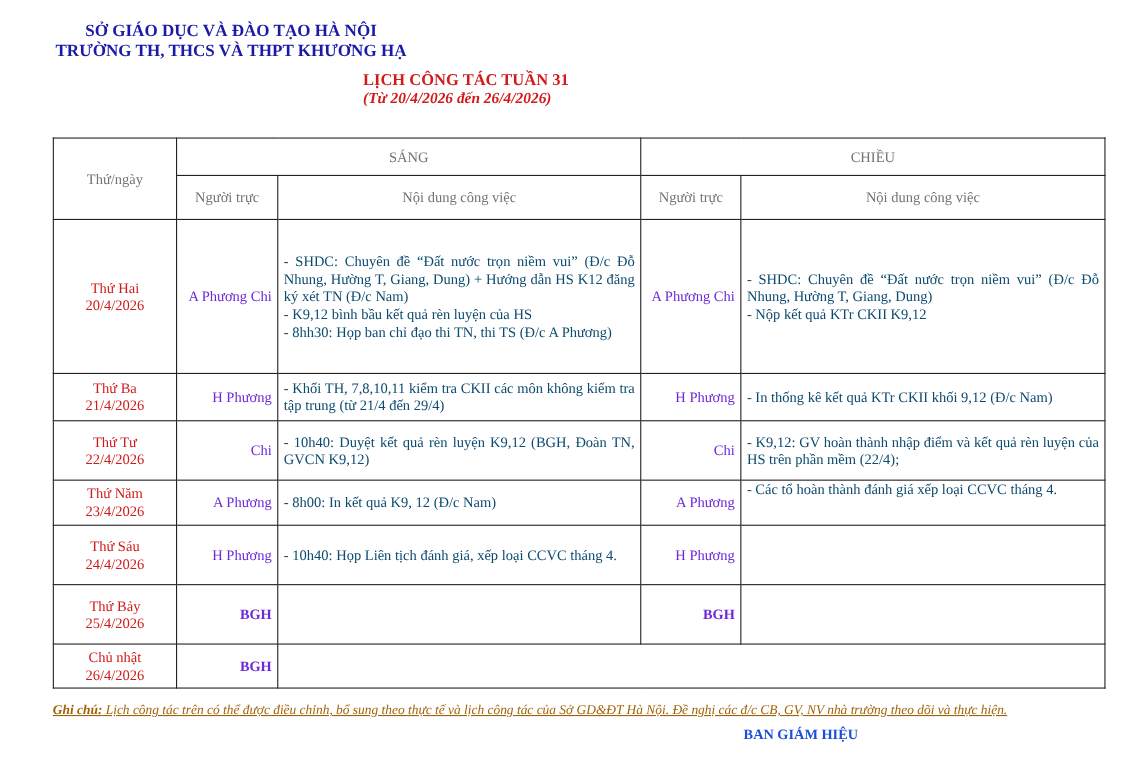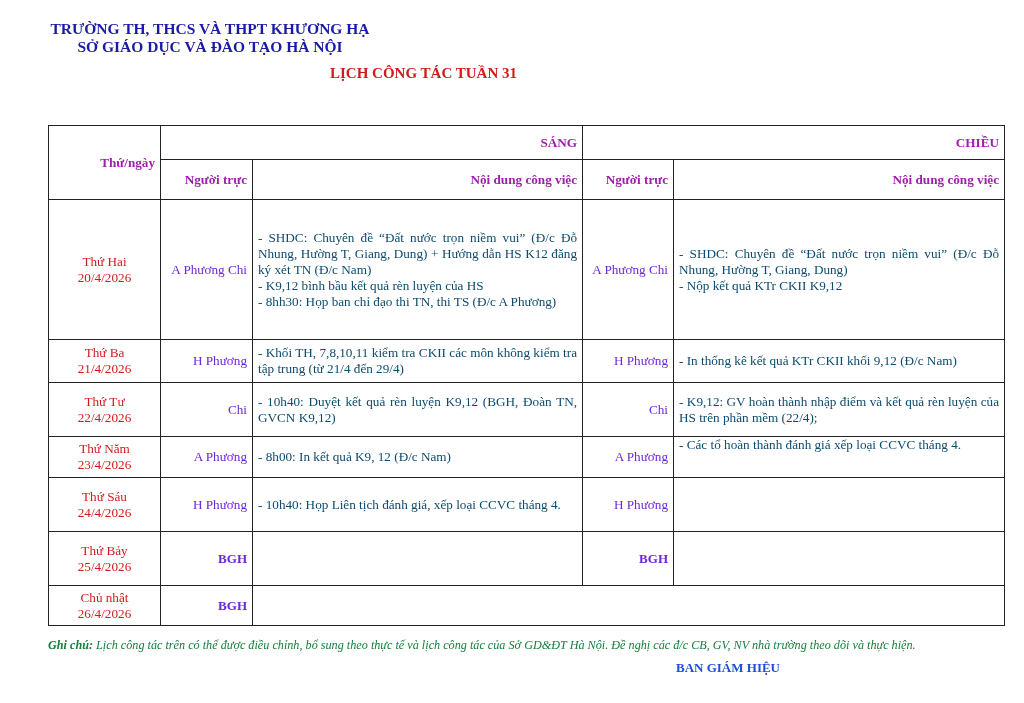--- a/index.html
+++ b/index.html
@@ -9,43 +9,44 @@
          color: #1a1aa6; font-weight: bold; font-size: 15.5px; line-height: 18px; }
   .org div { white-space: nowrap; }
   .title { position: absolute; left: 330px; top: 64px; width: 380px; text-align: left;
            color: #d11a1a; line-height: 18px; }
   .title .main { font-weight: bold; font-size: 15px; }
   .title .sub { font-weight: bold; font-style: italic; font-size: 14px; }
   table.sched { position: absolute; left: 48px; top: 125px; width: 956px;
                 border-collapse: collapse; table-layout: fixed; }
   table.sched td, table.sched th { border: 1.5px solid #222; padding: 0 5px;
                                    font-size: 13.2px; line-height: 16px; }
-  th { color: #a21caf; font-weight: bold; text-align: right; vertical-align: middle; }
+  th { color: #737373; font-weight: normal; text-align: center; vertical-align: middle; }
   td.day { color: #d11a1a; text-align: center; vertical-align: middle; font-size: 13.5px; }
   td.duty { color: #6d28d9; text-align: right; vertical-align: middle; font-size: 12.5px; }
   td.duty.bold { font-weight: bold; font-size: 13px; margin-left: 20px; }
   td.content { color: #0c4a6e; text-align: justify; vertical-align: middle; }
   td.content .line { display: block; }
   .note { position: absolute; left: 28px; top: 638px; width: 960px;
-          color: #15803d; font-style: italic; font-size: 12.2px; line-height: 15px; }
+          color: #a16207; font-style: italic; font-size: 12.2px; line-height: 15px; text-decoration: underline; }
   .note b { font-weight: bold; }
   .note .indent { padding-left: 20px; }
   .sign { position: absolute; left: 676px; top: 660px; color: #1d4ed8;
           font-weight: bold; font-size: 13px; }
 </style>
 </head>
 <body>
 
 <div class="org">
+  <div>SỞ GIÁO DỤC VÀ ĐÀO TẠO HÀ NỘI</div>
   <div>TRƯỜNG TH, THCS VÀ THPT KHƯƠNG HẠ</div>
-  <div>SỞ GIÁO DỤC VÀ ĐÀO TẠO HÀ NỘI</div>
 </div>
 
 <div class="title">
   <div class="main">LỊCH CÔNG TÁC TUẦN 31</div>
+  <div class="sub">(Từ 20/4/2026 đến 26/4/2026)</div>
 </div>
 
 <table class="sched">
   <colgroup>
     <col style="width:112px">
     <col style="width:92px">
     <col style="width:330px">
     <col style="width:91px">
     <col style="width:331px">
   </colgroup>

